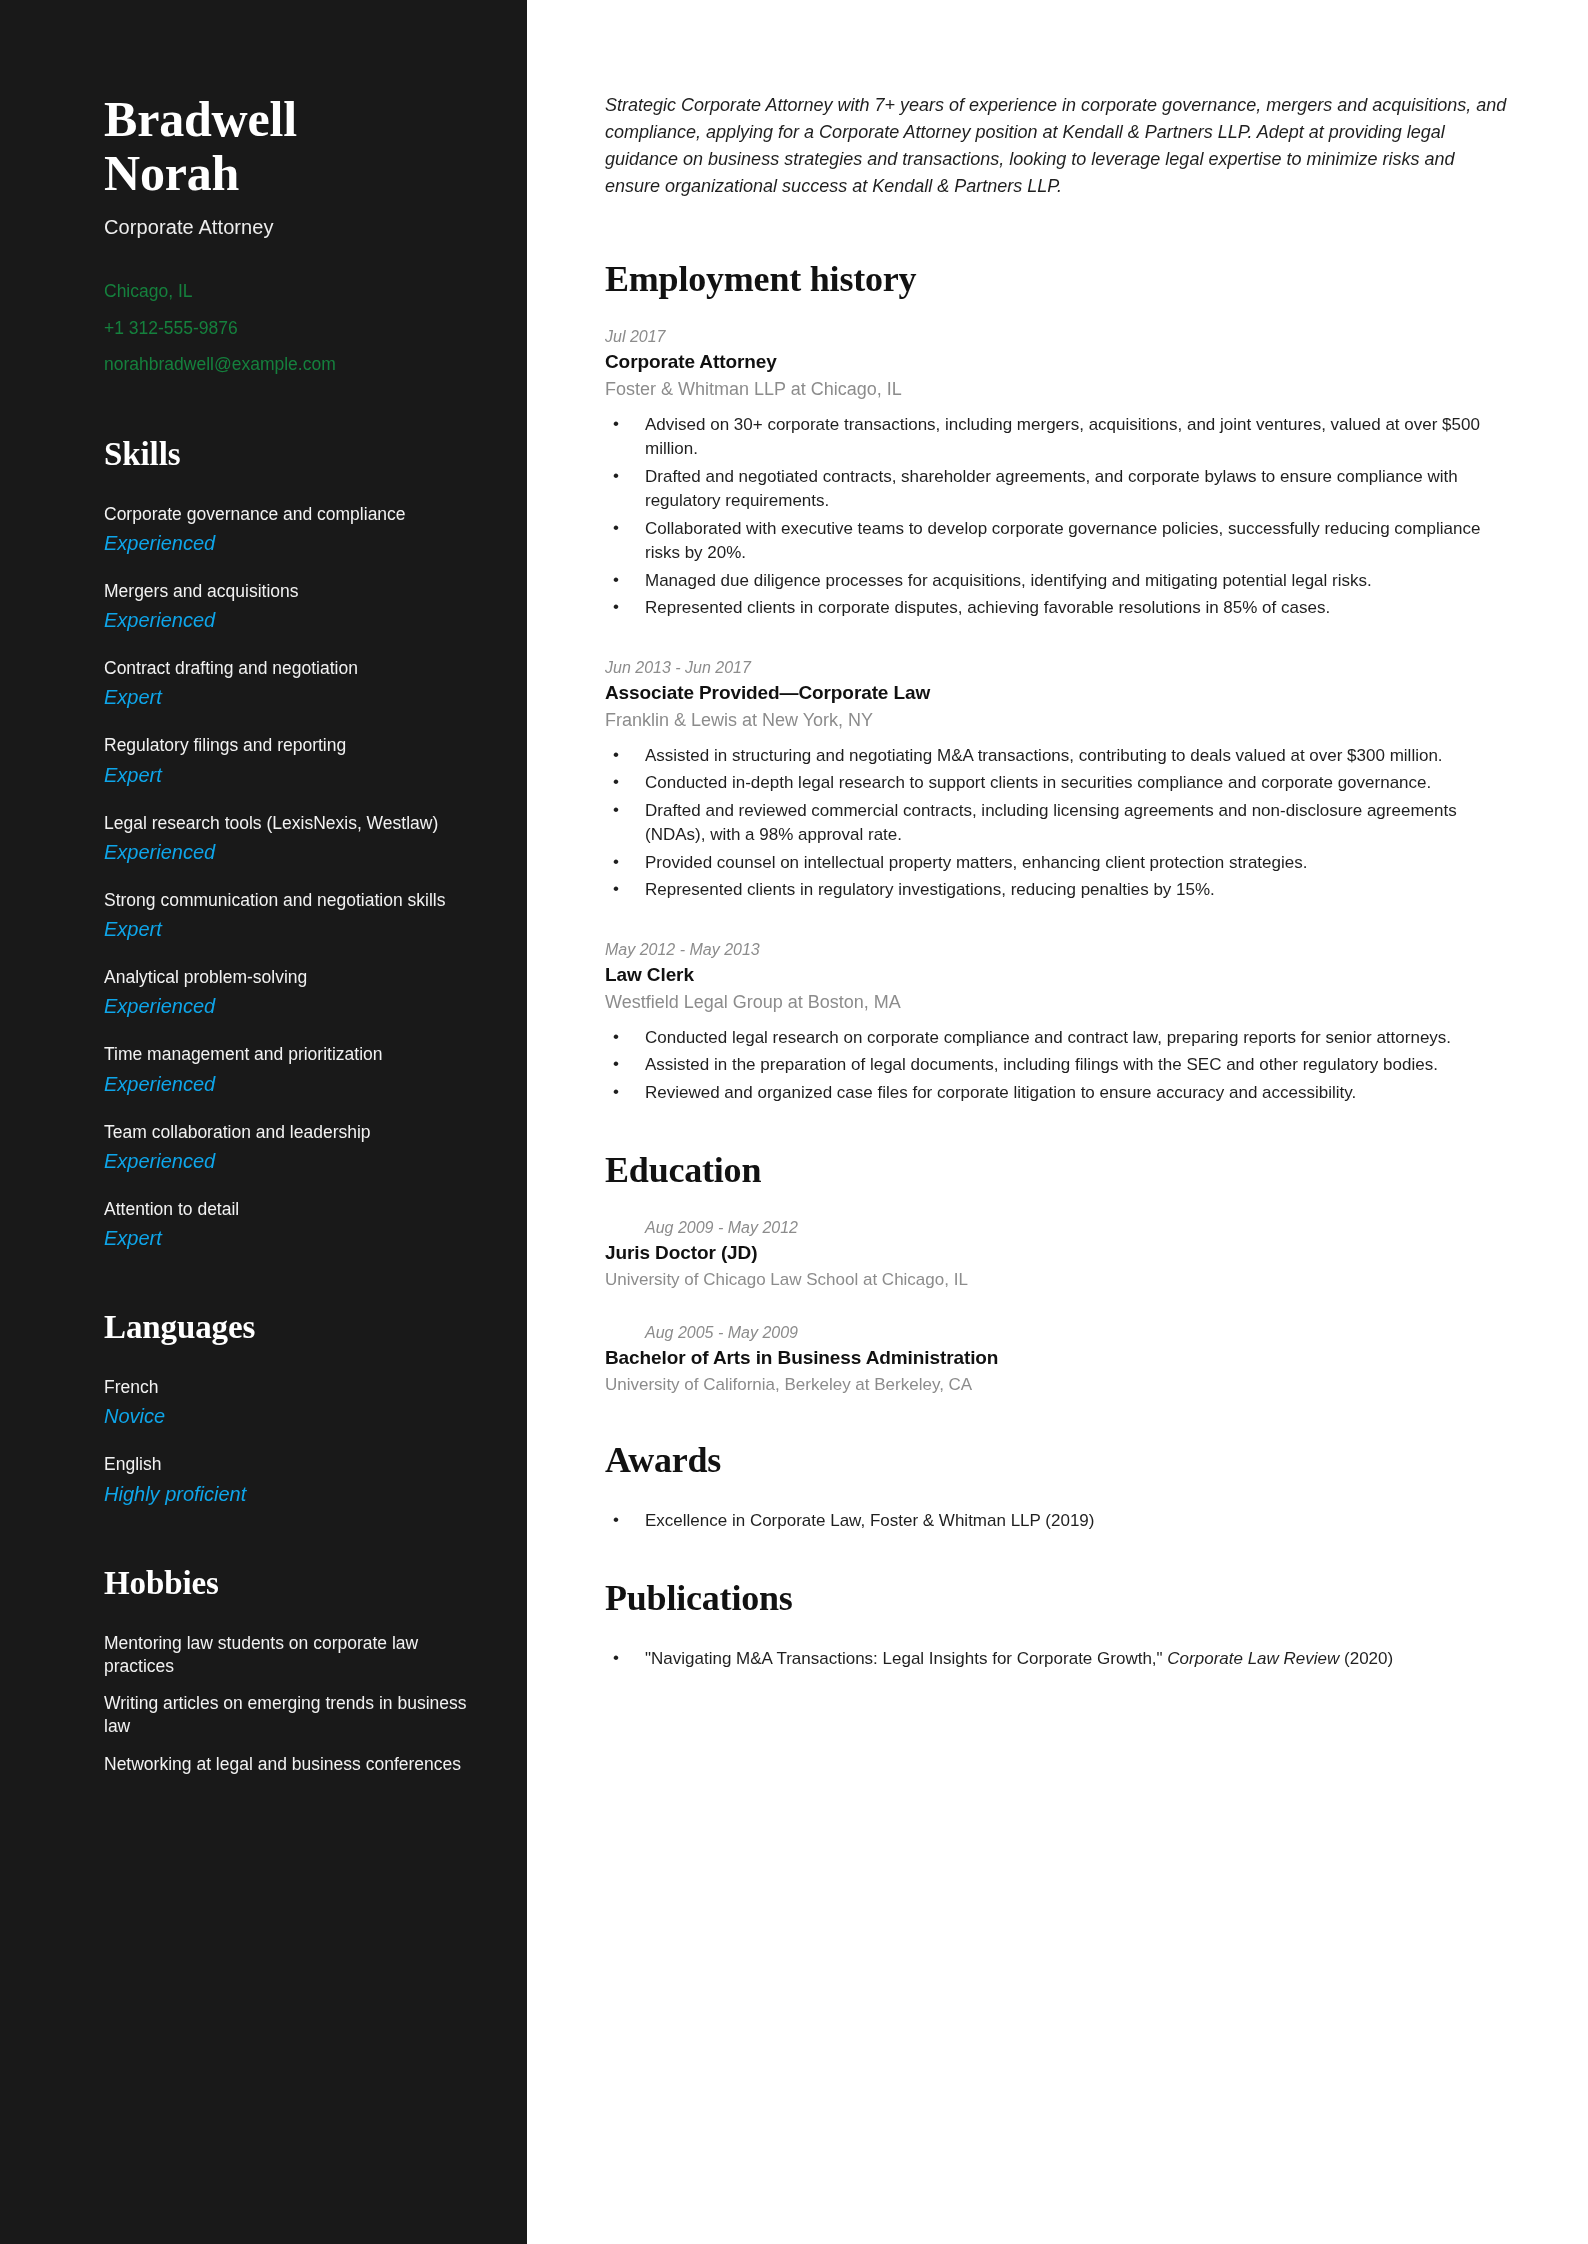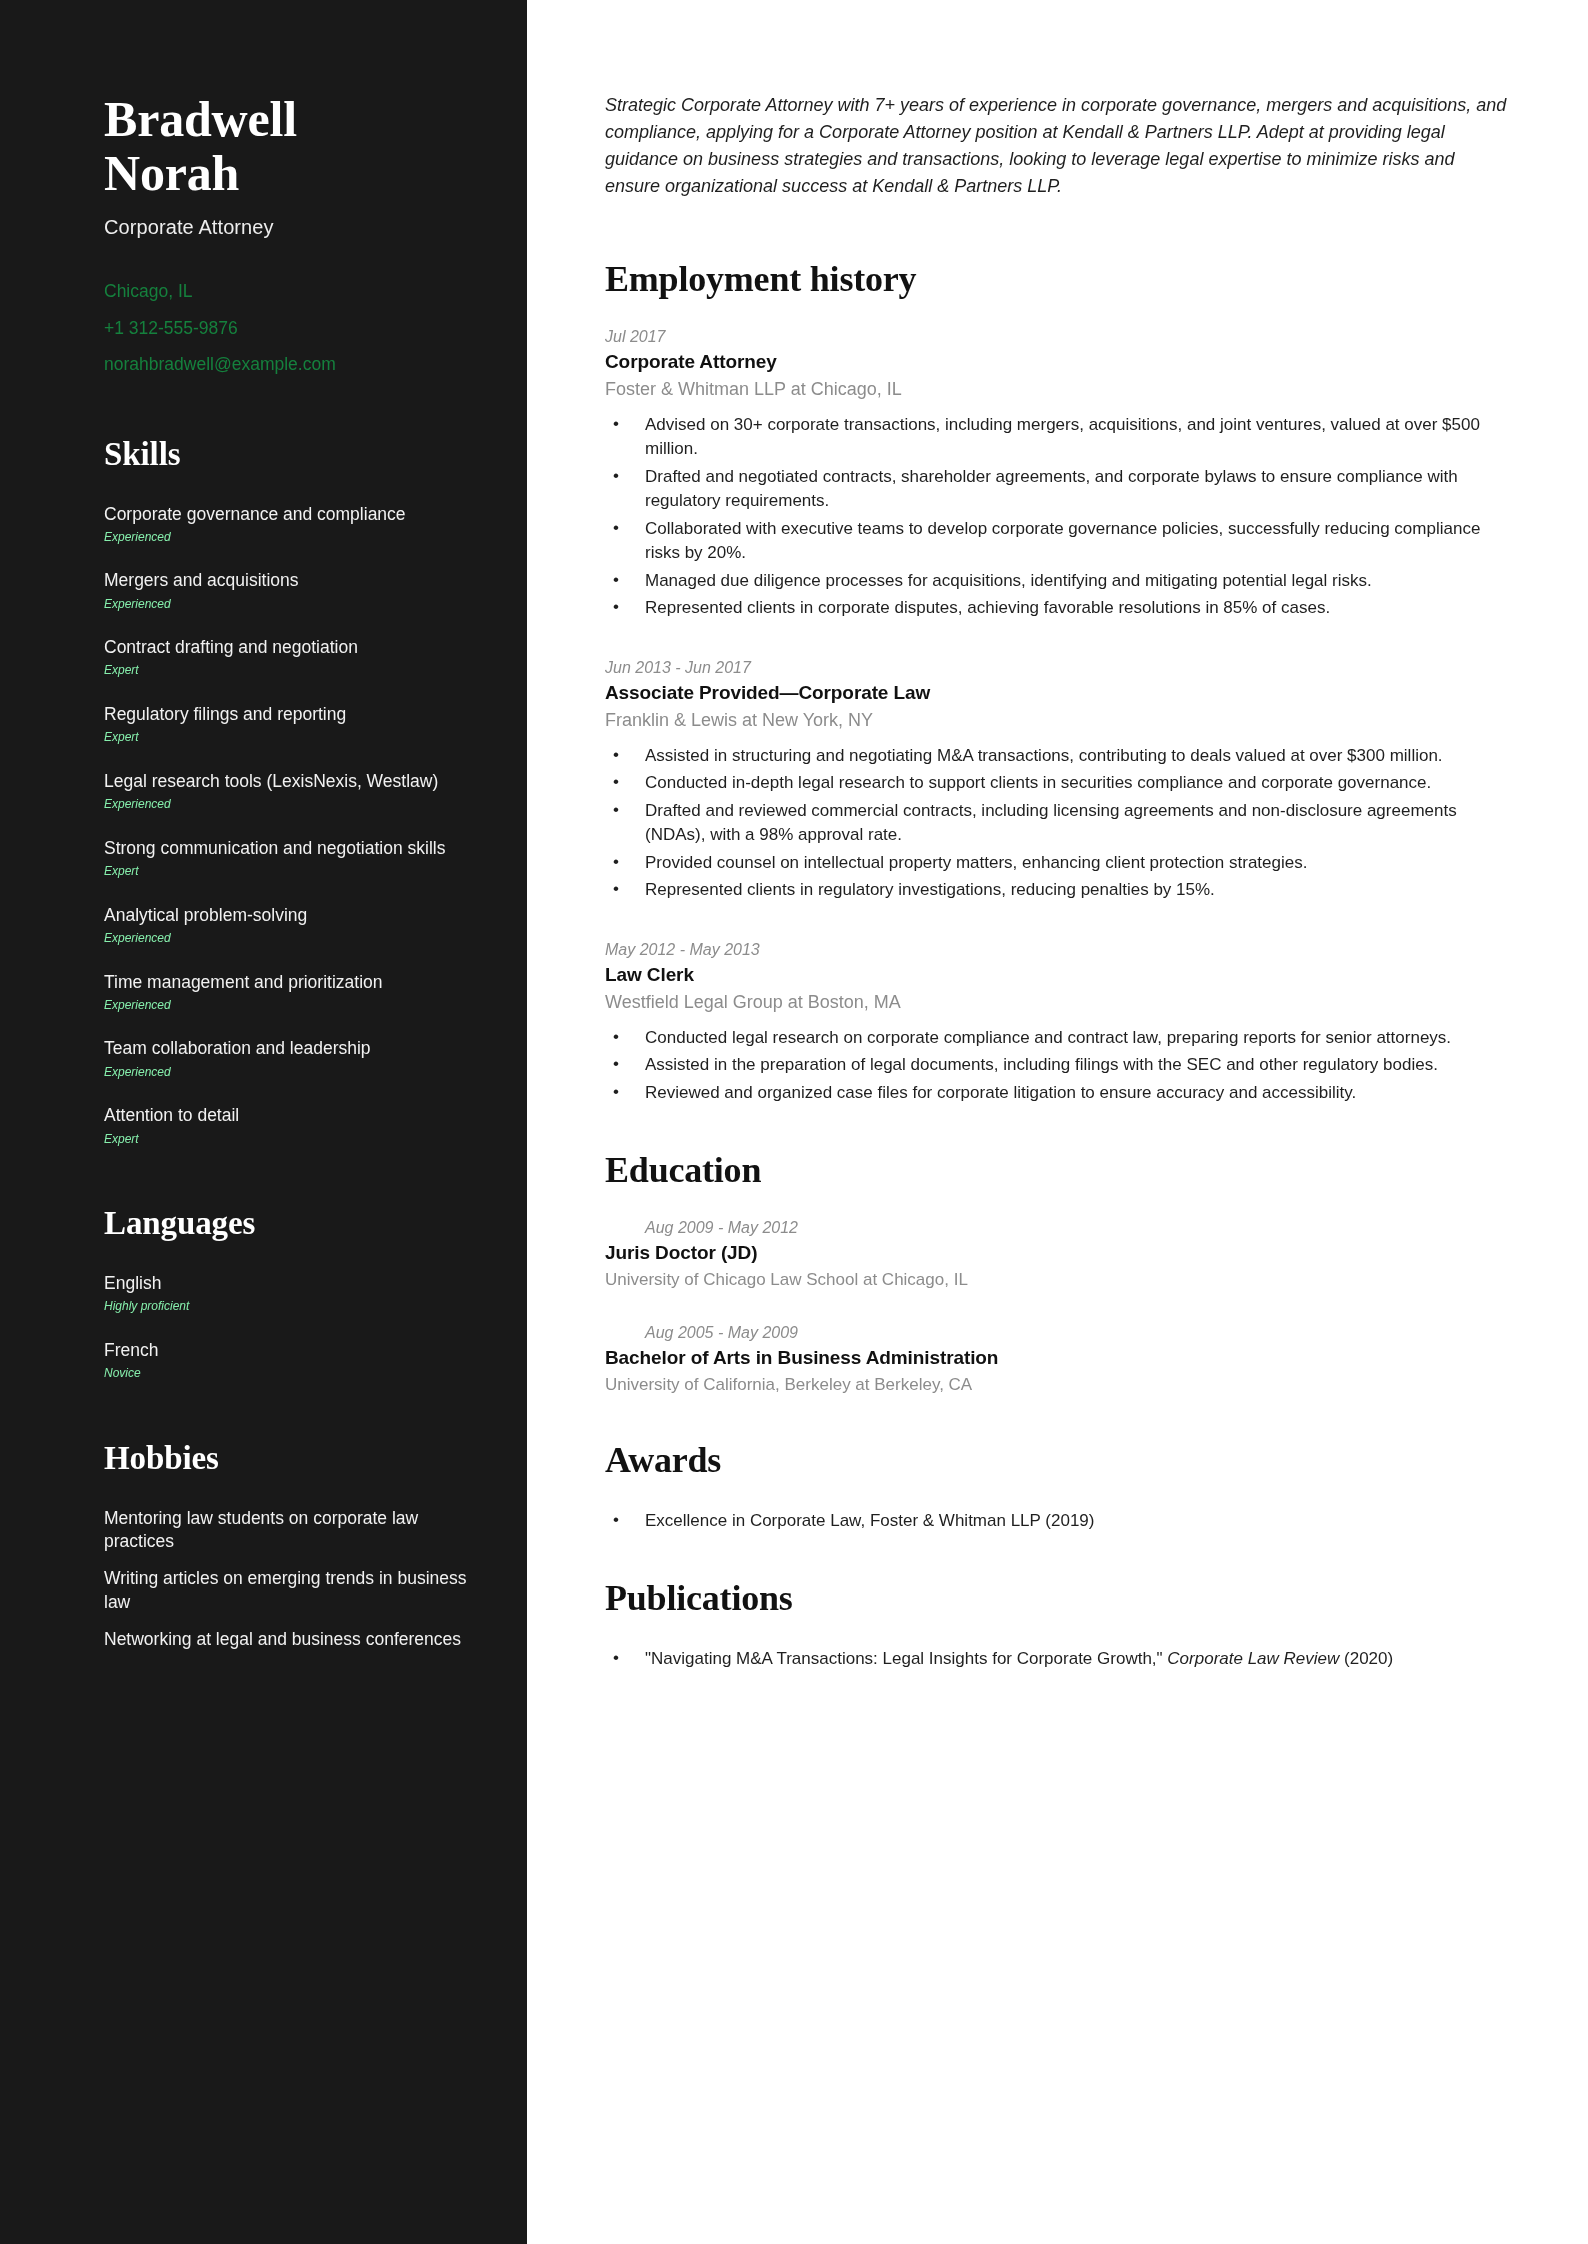--- a/index.html
+++ b/index.html
@@ -64,23 +64,23 @@
   .side-heading.first { margin-top: 62px; }
 
   .entry { margin-bottom: 24px; }
   .entry-name {
     font-size: 17.5px;
     color: #f2f2f2;
     line-height: 1.33;
     margin-bottom: 4px;
   }
   .entry-level {
-    font-size: 12px;
+    font-size: 20px;
     font-style: italic;
-    color: #86efac;
+    color: #0ea5e9;
     line-height: 1.3;
   }
 
   .hobby-item {
     font-size: 17.5px;
     color: #f2f2f2;
     line-height: 1.33;
     margin-bottom: 14px;
   }
 
@@ -229,26 +229,26 @@
       </div>
       <div class="entry">
         <div class="entry-name">Attention to detail</div>
         <div class="entry-level">Expert</div>
       </div>
     </div>
 
     <h2 class="side-heading">Languages</h2>
     <div>
       <div class="entry">
+        <div class="entry-name">French</div>
+        <div class="entry-level">Novice</div>
+      </div>
+      <div class="entry">
         <div class="entry-name">English</div>
         <div class="entry-level">Highly proficient</div>
-      </div>
-      <div class="entry">
-        <div class="entry-name">French</div>
-        <div class="entry-level">Novice</div>
       </div>
     </div>
 
     <h2 class="side-heading">Hobbies</h2>
     <div>
       <div class="hobby-item">Mentoring law students on corporate law practices</div>
       <div class="hobby-item">Writing articles on emerging trends in business law</div>
       <div class="hobby-item">Networking at legal and business conferences</div>
     </div>
 

